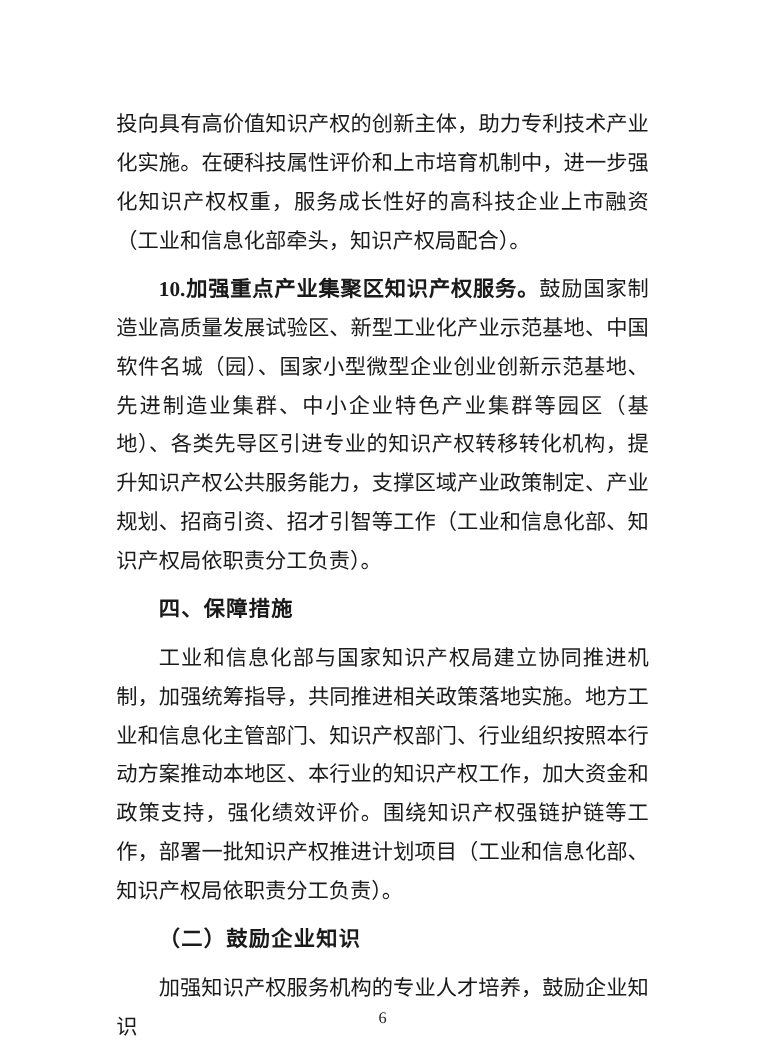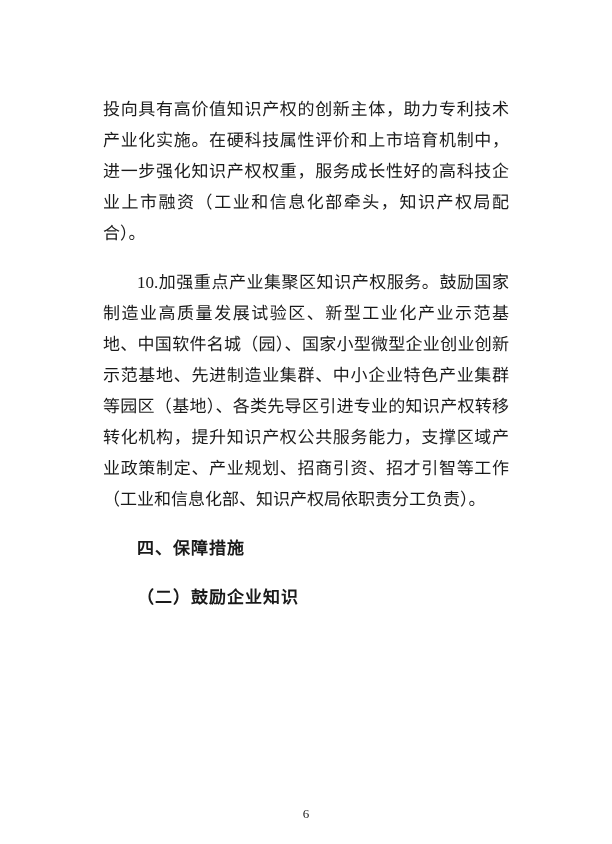--- a/index.html
+++ b/index.html
@@ -23,31 +23,31 @@
   .textblock {
     position: absolute;
     left: 85px;
     top: 76px;
     width: 442px;
     font-size: 17px;
     line-height: 31px;
     text-align: justify;
   }
   .textblock p {
-    margin: 18px;
+    margin: 8px;
     padding: 0;
   }
   .body-para {
     text-indent: 2em;
   }
   .body-para.no-indent {
     text-indent: 0;
   }
   .lead-bold {
-    font-weight: normal;
+    font-weight: bold;
   }
   .h-section {
     font-family: "Liberation Sans", "DejaVu Sans", sans-serif;
     font-weight: 700;
     text-indent: 2em;
     letter-spacing: 1px;
   }
   .h-sub {
     font-weight: bold;
     text-indent: 2em;
@@ -70,20 +70,22 @@
 <div class="page">
   <div class="textblock">
 
     <p class="body-para no-indent">投向具有高价值知识产权的创新主体，助力专利技术产业化实施。在硬科技属性评价和上市培育机制中，进一步强化知识产权权重，服务成长性好的高科技企业上市融资（工业和信息化部牵头，知识产权局配合）。</p>
 
     <p class="body-para"><span class="lead-bold">10.加强重点产业集聚区知识产权服务。</span><span>鼓励国家制造业高质量发展试验区、新型工业化产业示范基地、中国软件名城（园）、国家小型微型企业创业创新示范基地、先进制造业集群、中小企业特色产业集群等园区（基地）、各类先导区引进专业的知识产权转移转化机构，提升知识产权公共服务能力，支撑区域产业政策制定、产业规划、招商引资、招才引智等工作（工业和信息化部、知识产权局依职责分工负责）。</span></p>
 
     <p class="h-section">四、保障措施</p>
 
 
+    <p class="body-para">工业和信息化部与国家知识产权局建立协同推进机制，加强统筹指导，共同推进相关政策落地实施。地方工业和信息化主管部门、知识产权部门、行业组织按照本行动方案推动本地区、本行业的知识产权工作，加大资金和政策支持，强化绩效评价。围绕知识产权强链护链等工作，部署一批知识产权推进计划项目（工业和信息化部、知识产权局依职责分工负责）。</p>
 
     <p class="h-sub">（二）鼓励企业知识</p>
 
+    <p class="body-para">加强知识产权服务机构的专业人才培养，鼓励企业知识</p>
 
   </div>
 
   <div class="page-number">6</div>
 </div>
 
 </body></html>

